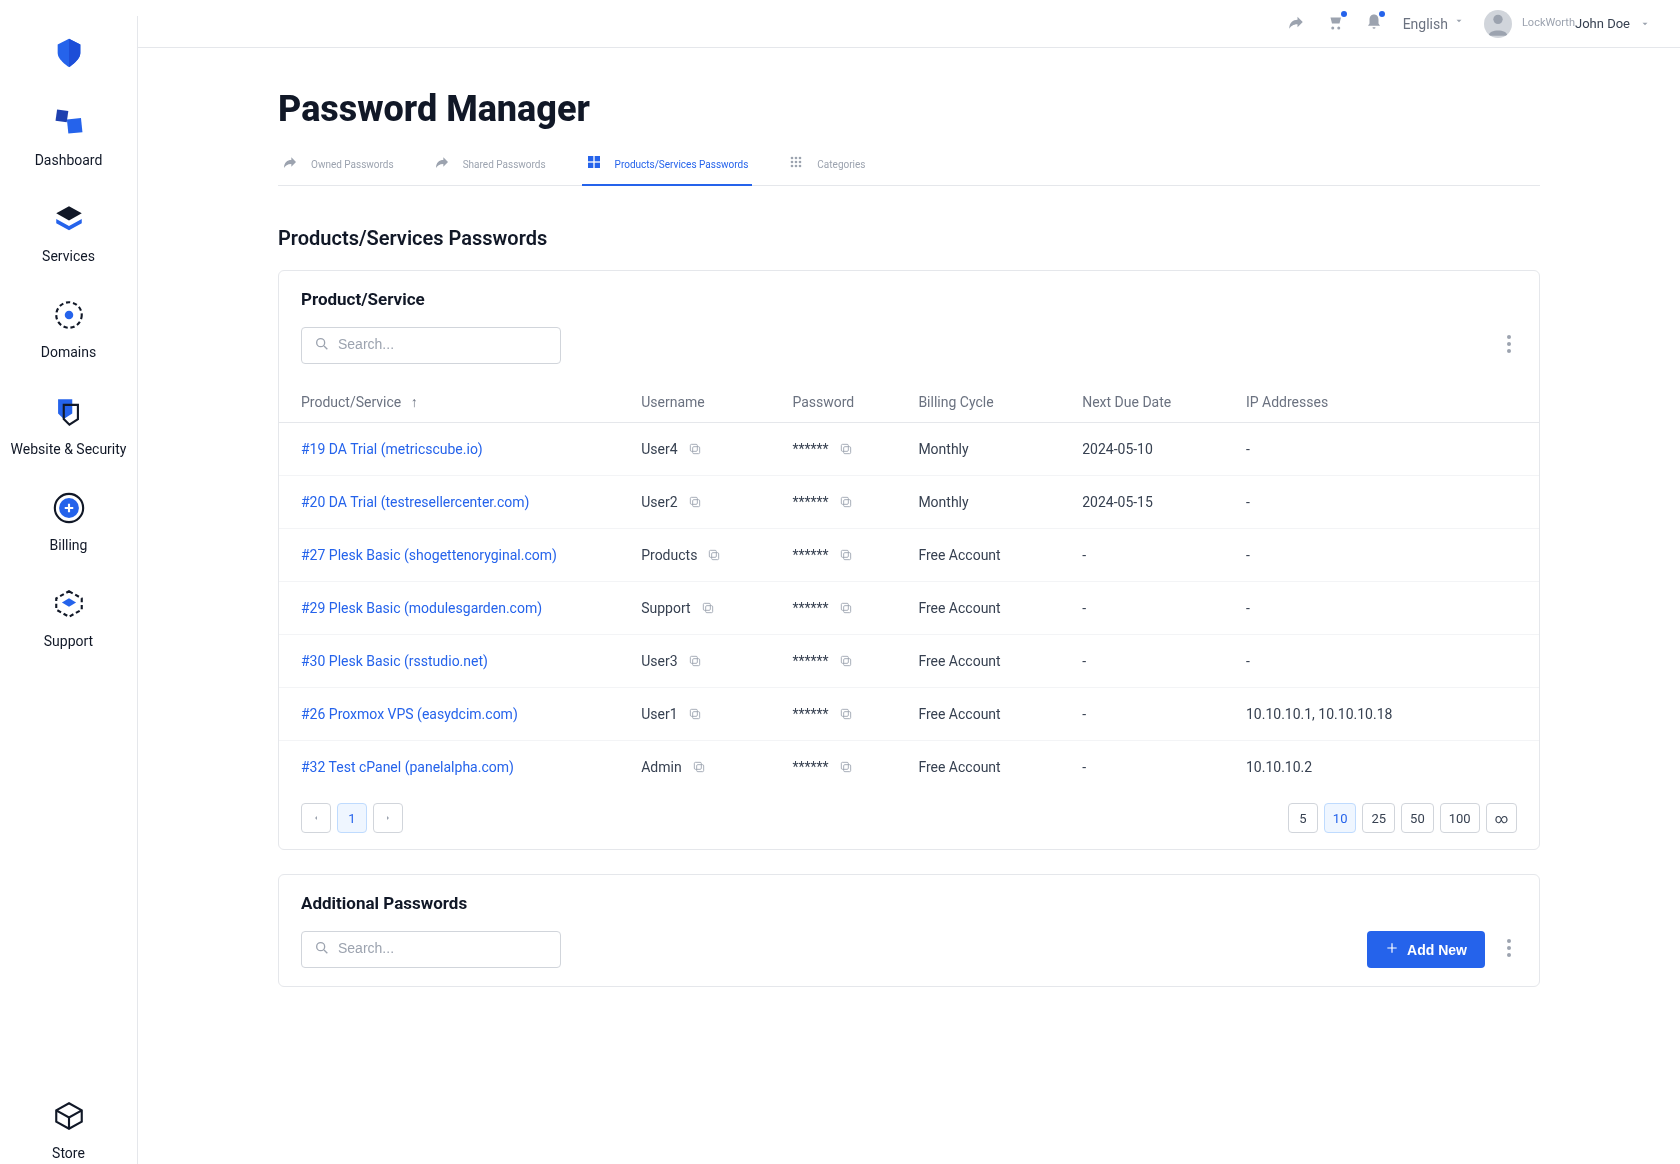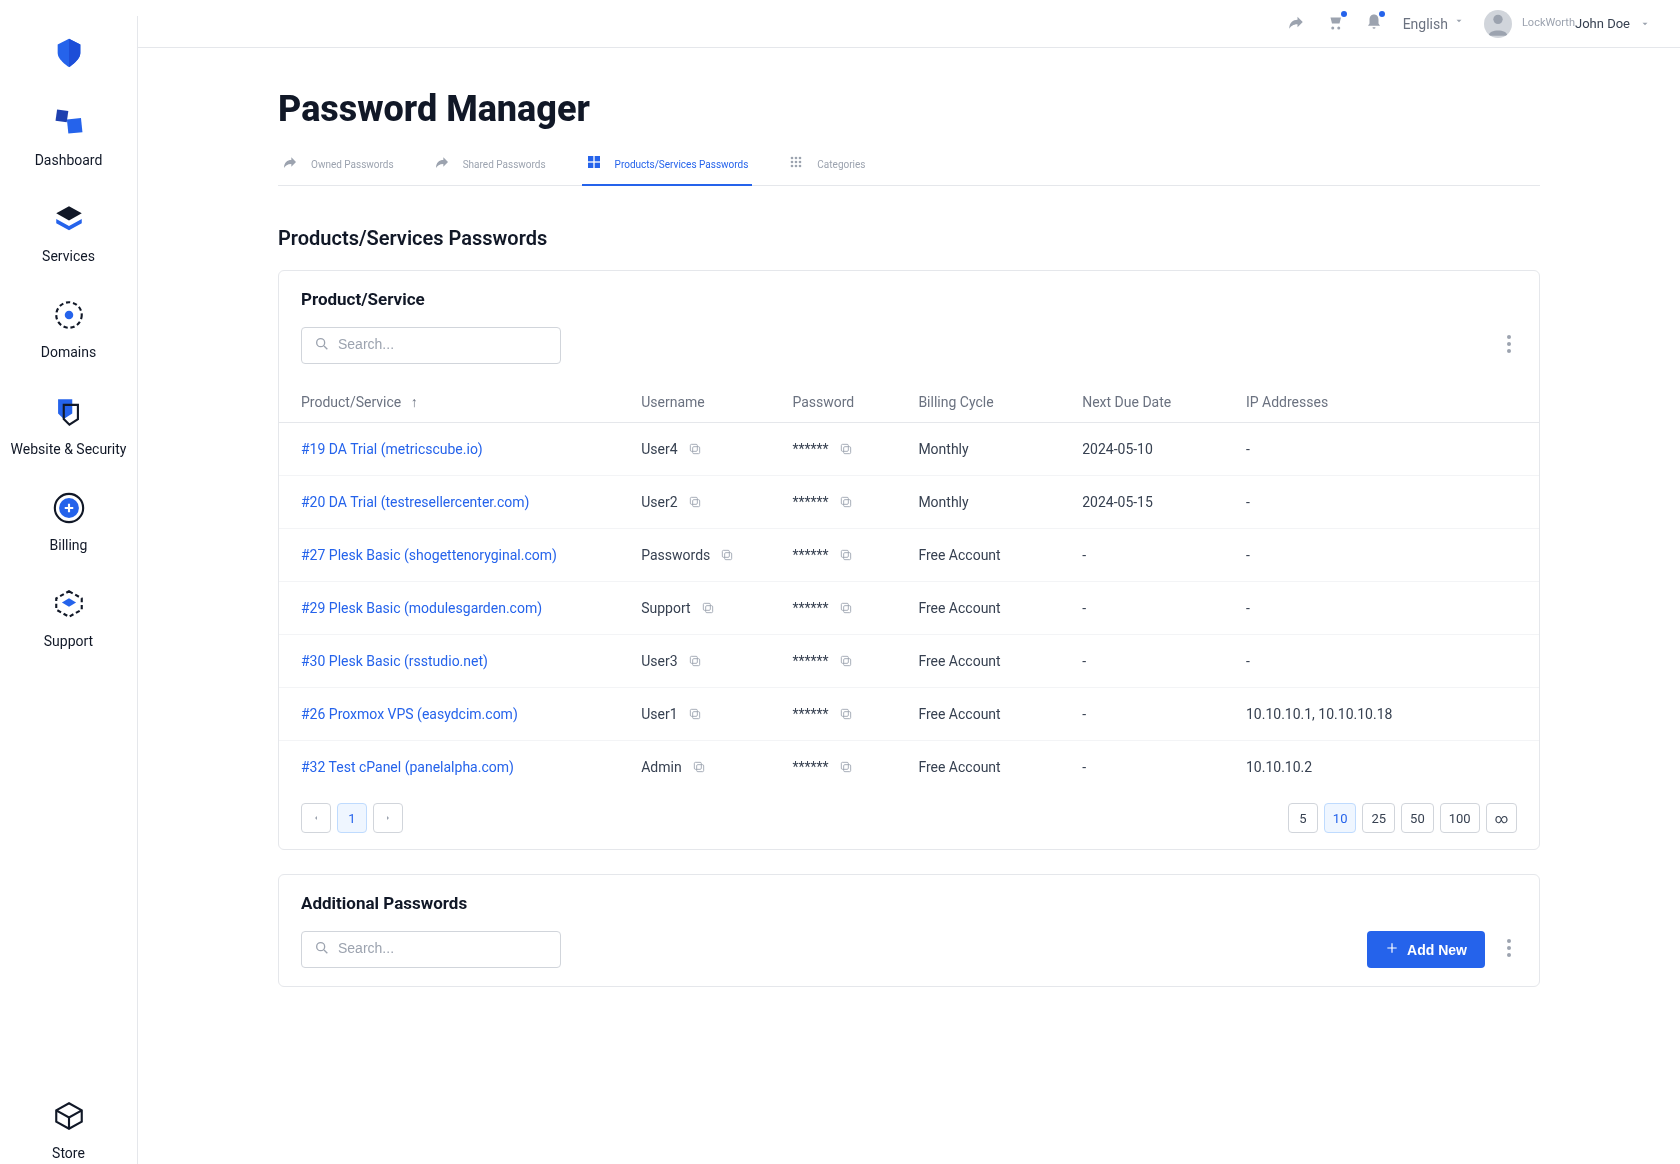--- a/index.html
+++ b/index.html
@@ -554,21 +554,21 @@
               </div>
             </td>
             <td>Monthly</td>
             <td>2024-05-15</td>
             <td>-</td>
           </tr>
           <tr>
             <td><a class="prod-link">#27 Plesk Basic (shogettenoryginal.com)</a></td>
             <td>
               <div class="cell-flex">
-                <span>Passwords</span>
+                <span>Products</span>
                 <span class="copy-icon">
                   <svg width="14" height="14" viewBox="0 0 24 24">
                     <rect x="8" y="8" width="12" height="12" rx="2" fill="none" stroke="#9ca3af" stroke-width="1.5"></rect>
                     <rect x="4" y="4" width="12" height="12" rx="2" fill="none" stroke="#9ca3af" stroke-width="1.5"></rect>
                   </svg>
                 </span>
               </div>
             </td>
             <td>
               <div class="cell-flex">

